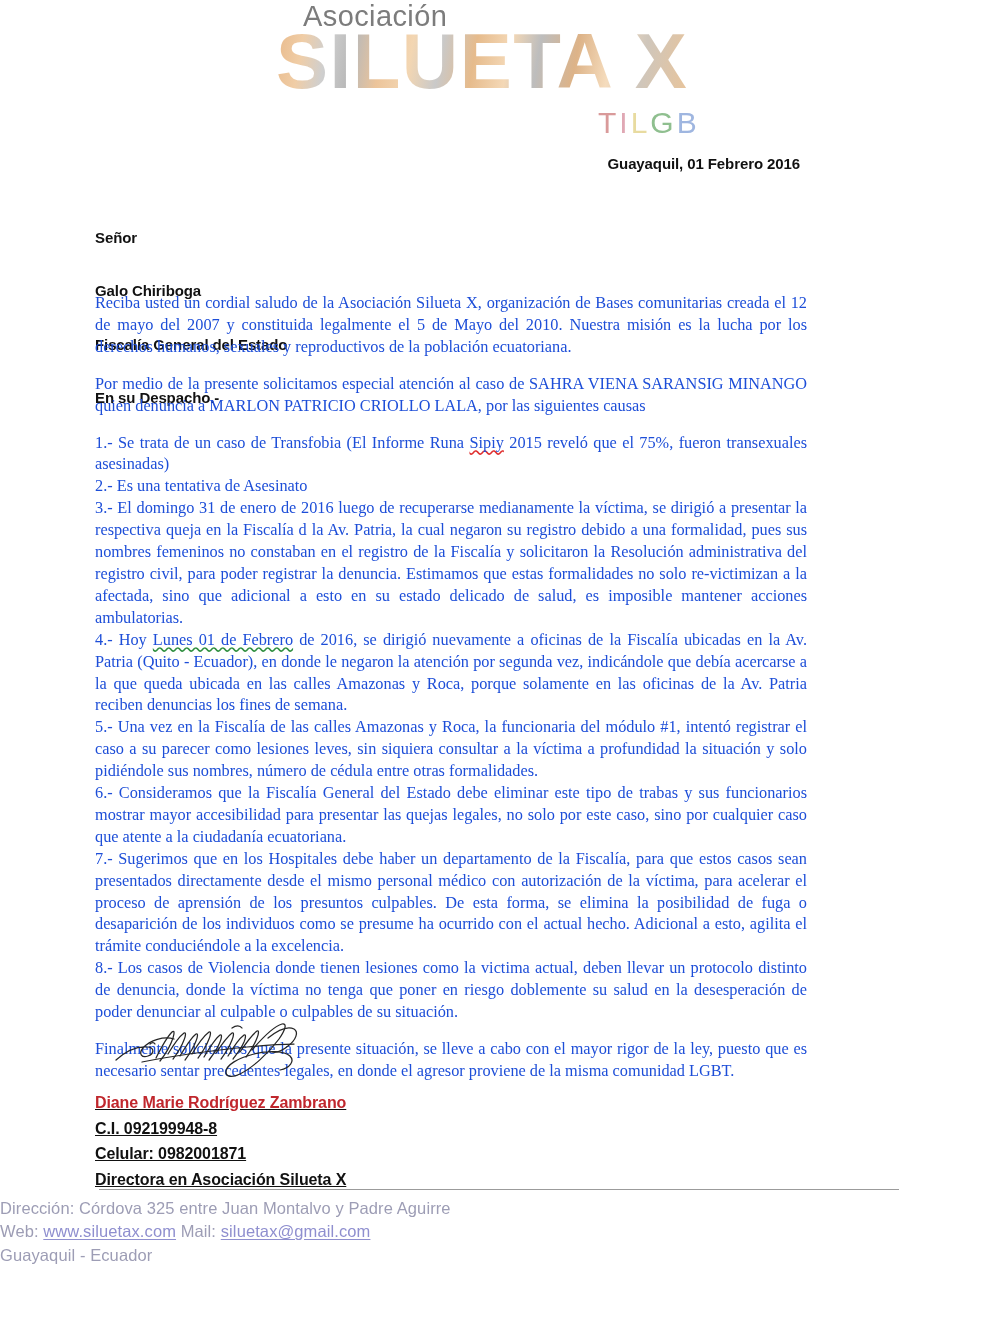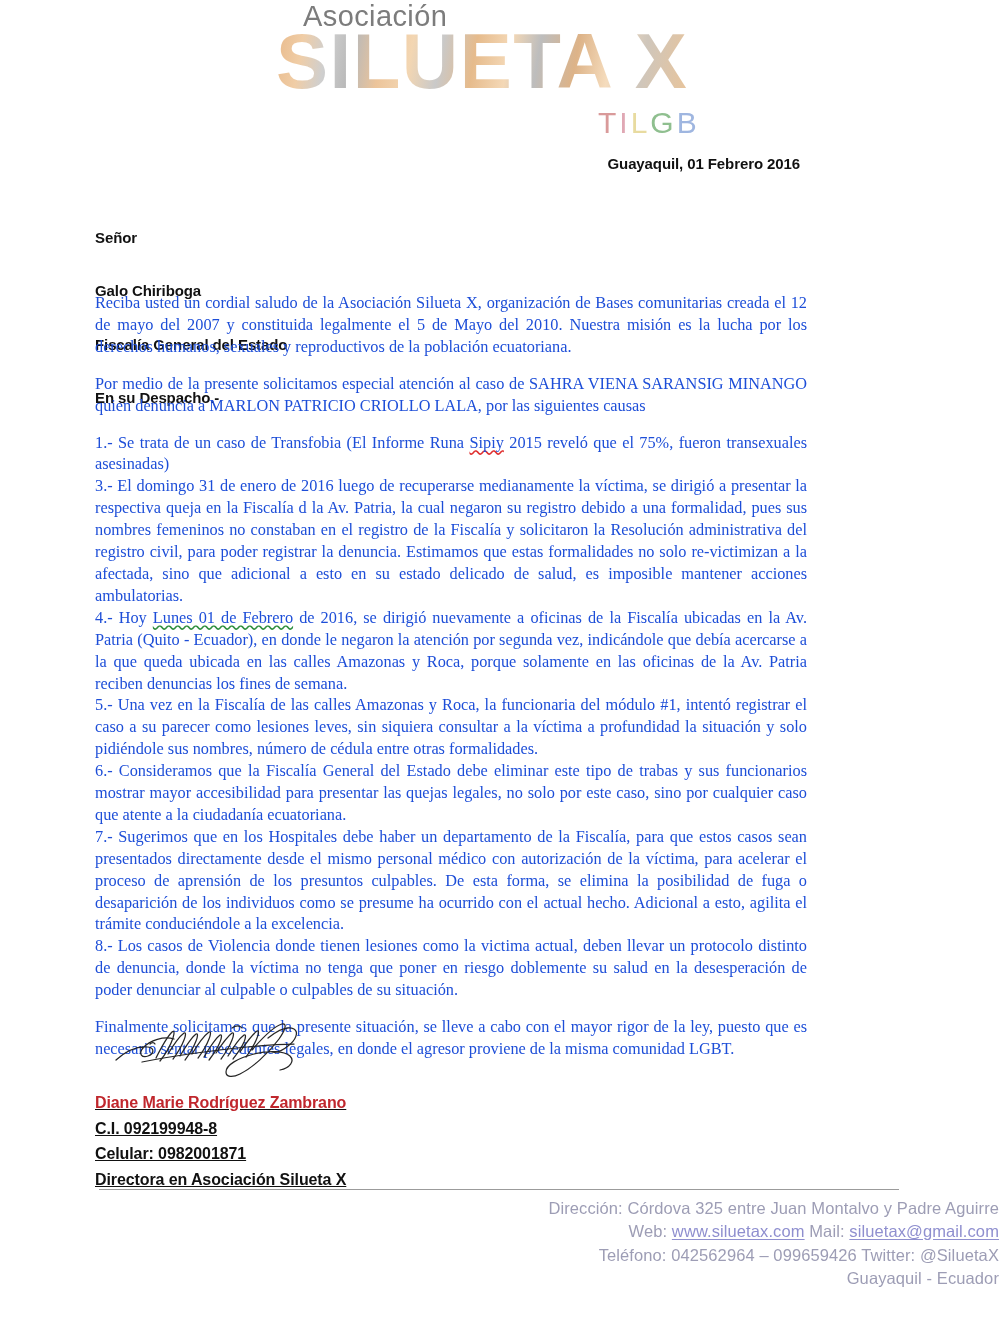--- a/index.html
+++ b/index.html
@@ -176,21 +176,21 @@
     top: 1189px;
     width: 800px;
     height: 1px;
     background: #9b9b9b;
   }
   .footer {
     position: absolute;
     left: 0;
     top: 1197px;
     width: 999px;
-    text-align: right;
+    text-align: left;
     font-family: "Liberation Sans", "DejaVu Sans", sans-serif;
     font-size: 16.5px;
     font-weight: 400;
     line-height: 1.42;
     color: #9d9db5;
     letter-spacing: 0.1px;
   }
   .footer div { white-space: nowrap; }
   .footer .lnk {
     color: #8f8fcf;
@@ -229,20 +229,21 @@
     <p>Reciba usted un cordial saludo de la Asociación Silueta X, organización de Bases comunitarias creada el 12 de mayo del 2007 y constituida legalmente el 5 de Mayo del 2010. Nuestra misión es la lucha por los derechos humanos, sexuales y reproductivos de la población ecuatoriana.</p>
     <div class="para-gap"></div>
 
     <p>Por medio de la presente solicitamos especial atención al caso de SAHRA VIENA SARANSIG MINANGO quien denuncia a MARLON PATRICIO  CRIOLLO  LALA,  por las siguientes causas</p>
     <div class="para-gap"></div>
 
     <div class="items">
 
       <p><span>1.-</span><span> Se trata de un caso de Transfobia (El Informe Runa </span><span class="sp-red">Sipiy</span><span> 2015 reveló que el 75%, fueron transexuales asesinadas)</span></p>
 
+      <p><span>2.-</span><span> Es una tentativa de Asesinato</span></p>
 
       <p><span>3.-</span><span> El domingo 31 de enero de 2016 luego de recuperarse medianamente la víctima, se dirigió a presentar la respectiva queja en la Fiscalía d la Av. Patria, la cual negaron su registro debido a una formalidad, pues sus nombres femeninos no constaban en el registro de la Fiscalía y solicitaron la Resolución administrativa del registro civil, para poder registrar la denuncia. Estimamos que estas formalidades no solo re-victimizan a la afectada, sino que adicional a esto en su estado delicado de salud, es imposible mantener acciones ambulatorias.</span></p>
 
       <p><span>4.-</span><span> Hoy </span><span class="sp-green">Lunes 01 de Febrero</span><span> de 2016, se dirigió nuevamente a oficinas de la Fiscalía ubicadas en la Av. Patria (Quito - Ecuador), en donde le negaron la atención por segunda vez, indicándole que debía acercarse a la que queda ubicada en las calles Amazonas y Roca, porque solamente en las oficinas de la Av. Patria reciben denuncias los fines de semana.</span></p>
 
       <p><span>5.-</span><span> Una vez en la Fiscalía de las calles Amazonas y Roca, la funcionaria del módulo #1, intentó registrar el caso a su parecer como lesiones leves, sin siquiera consultar a la víctima a profundidad la situación y solo pidiéndole sus nombres, número de cédula entre otras formalidades.</span></p>
 
       <p><span>6.-</span><span> Consideramos que la Fiscalía General del Estado debe eliminar este tipo de trabas y sus funcionarios mostrar mayor accesibilidad para presentar las quejas legales, no solo por este caso, sino por cualquier caso que atente a la ciudadanía ecuatoriana.</span></p>
 
       <p><span>7.-</span><span> Sugerimos que en los Hospitales debe haber un departamento de la Fiscalía, para que estos casos sean presentados directamente desde el mismo personal médico con autorización de la víctima, para acelerar el proceso de aprensión de los presuntos culpables. De esta forma, se elimina la posibilidad de fuga o desaparición de los individuos como se presume ha ocurrido con el actual hecho. Adicional a esto, agilita el trámite conduciéndole a la excelencia.</span></p>
@@ -281,17 +282,16 @@
     <div>C.I. 092199948-8</div>
     <div>Celular: 0982001871</div>
     <div>Directora en Asociación Silueta X</div>
   </div>
 
   <div class="footer-rule"></div>
 
   <div class="footer">
     <div>Dirección: Córdova 325 entre Juan Montalvo y Padre Aguirre</div>
     <div><span>Web: </span><span class="lnk">www.siluetax.com</span><span> Mail: </span><span class="lnk">siluetax@gmail.com</span></div>
-    <div>Teléfono: 042562964 – 099659426 Twitter: @SiluetaX</div>
     <div>Guayaquil - Ecuador</div>
   </div>
 
 </div>
 
 </body></html>

